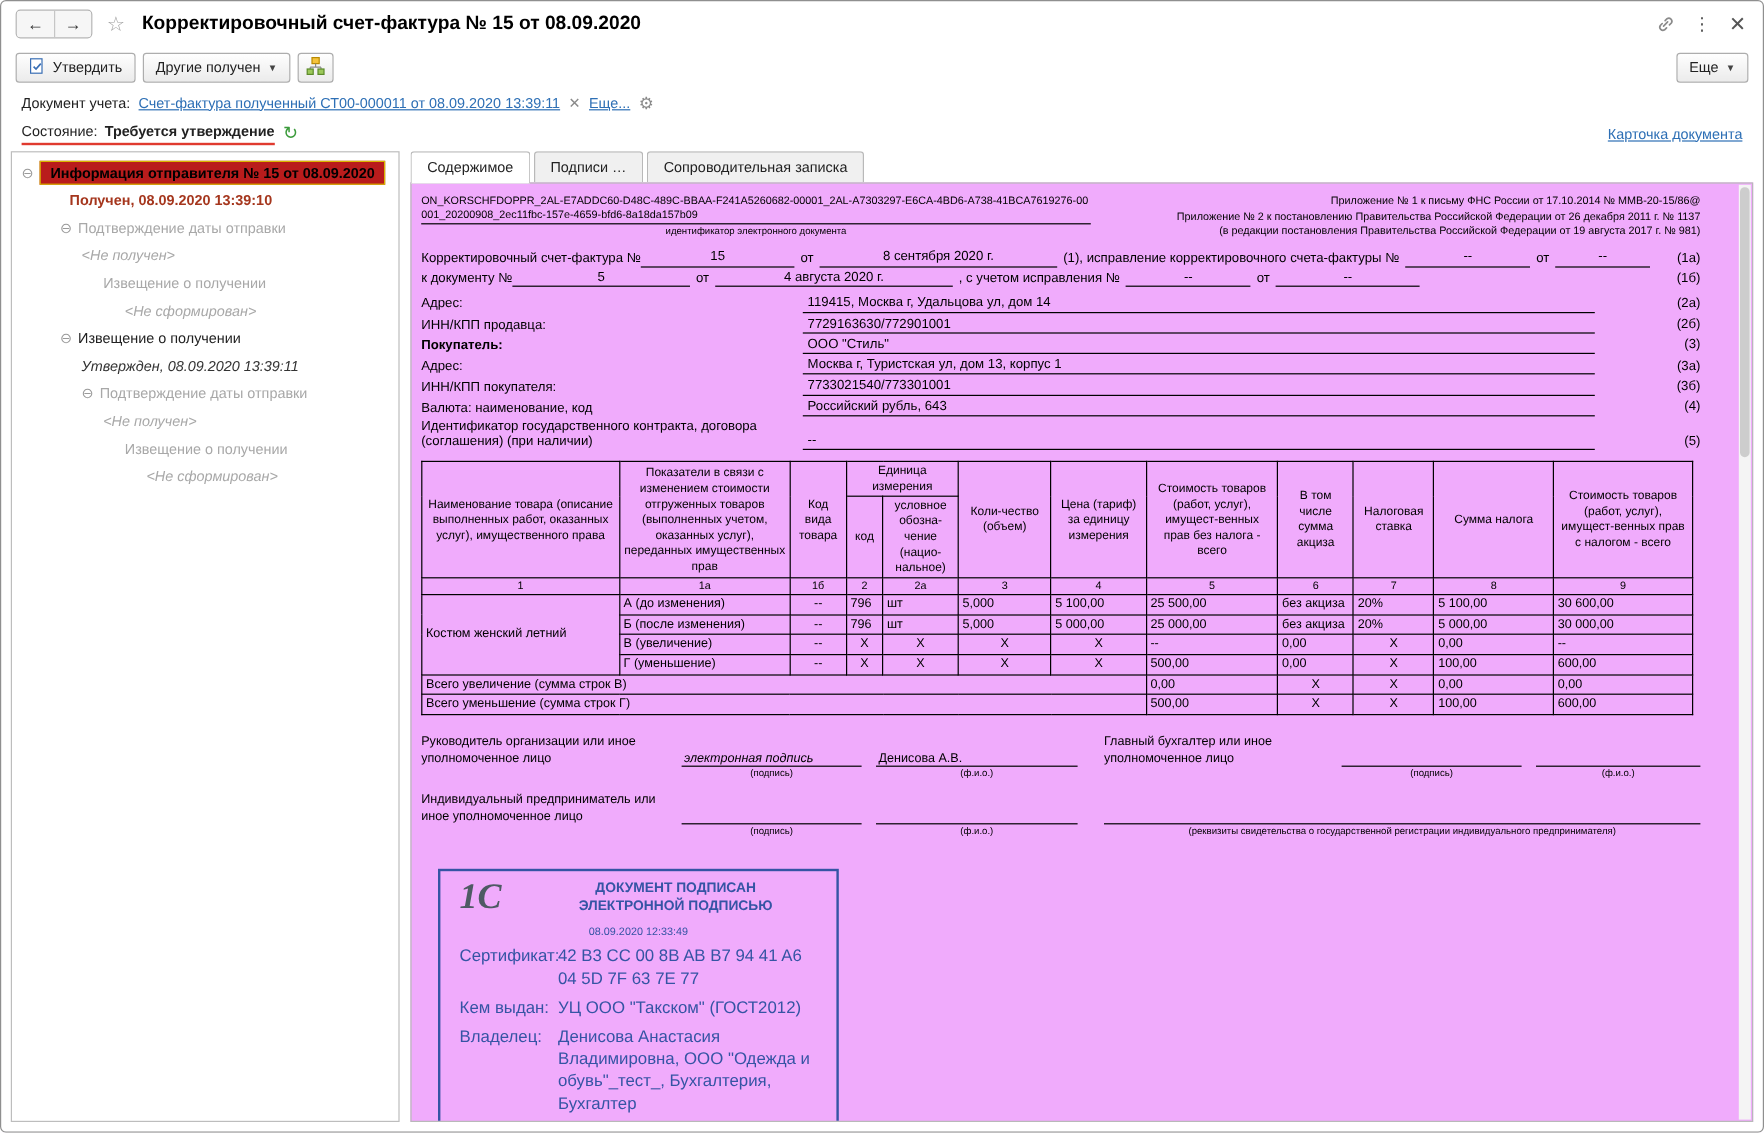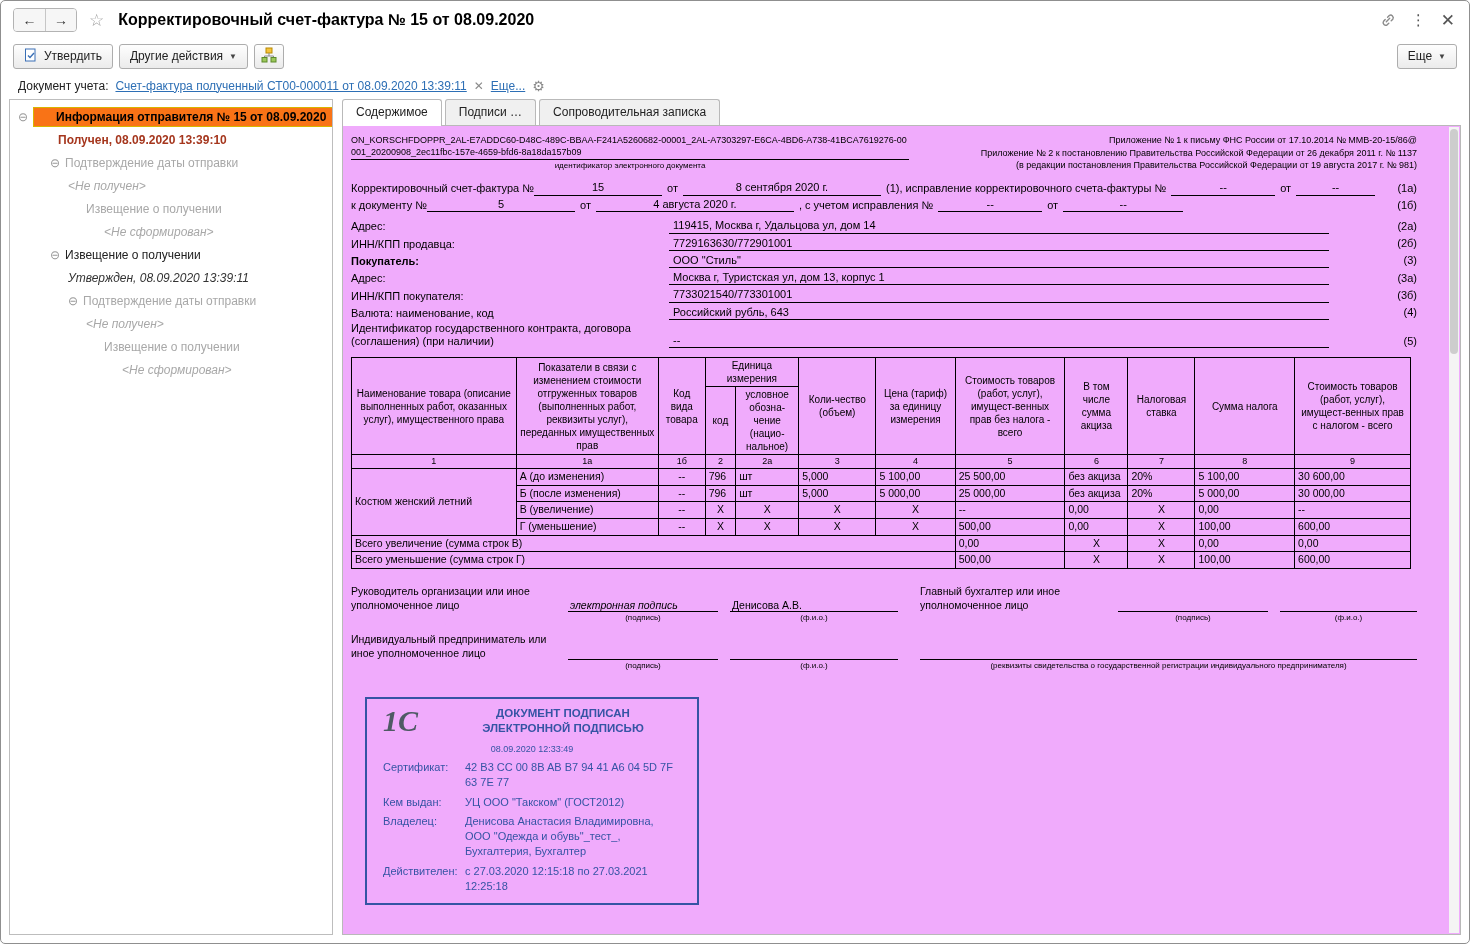--- a/index.html
+++ b/index.html
@@ -40,21 +40,21 @@
   .status-group{display:inline-flex;gap:6px;border-bottom:2px solid #e03a2f;padding-bottom:3px;align-items:baseline}
   .status-value{font-weight:bold}
   .refresh{color:#3c9b3c;font-size:15px;cursor:pointer;line-height:1}
   .card-link{margin-left:auto}
 
   
   .main{flex:1;display:flex;gap:9px;padding:1px 8px 8px 8px;min-height:0}
   .tree{width:324px;flex:0 0 324px;border:1px solid #bdbdbd;background:#fff;padding:5px 0;font-size:12px;overflow:hidden}
   .titem{display:flex;align-items:center;height:23px;cursor:pointer;white-space:nowrap}
   .exp{color:#9a9a9a;font-size:12px;margin-right:5px;cursor:pointer}
-  .sel{background:#f97316;border:1px solid #d8b500;font-weight:bold;color:#000;padding:2px 22px}
+  .sel{background:#b91c1c;border:1px solid #d8b500;font-weight:bold;color:#000;padding:2px 8px}
   .t-received{font-weight:bold;color:#a5361d}
   .t-gray{color:#a8a8a8}
   .t-grayit{color:#a8a8a8;font-style:italic}
   .t-it{font-style:italic;color:#333}
 
   .rightpane{flex:1;display:flex;flex-direction:column;min-width:0}
   .tabbar{display:flex;gap:3px;flex:0 0 26px}
   .tab{border:1px solid #b9b9b9;border-bottom:none;border-radius:3px 3px 0 0;background:#f0f0f0;
     padding:5px 13px 4px;font-size:12px;color:#222;cursor:pointer;white-space:nowrap}
   .tab.active{background:#fff;position:relative;z-index:2;margin-bottom:-1px;padding-bottom:5px}
@@ -97,21 +97,21 @@
   .sigcol .line{border-bottom:1px solid #000;min-height:13px;text-align:left;padding:0 2px;line-height:1.2}
   .italic{font-style:italic}
   .sigcap{font-size:8px;text-align:center;margin-top:1px;line-height:1.2}
 
   .stamp{margin:26px 0 10px 14px;width:334px;border:2px solid #3554a4;color:#3554a4;padding:7px 16px 9px}
   .stamp-head{display:flex;align-items:center}
   .logo1c{width:62px;font-size:30px;font-weight:bold;font-style:italic;color:#4e5a64;
     font-family:"Liberation Serif",serif;line-height:1}
   .stamp-title{flex:1;text-align:center;font-weight:bold;font-size:11.5px;line-height:1.35}
   .stamp-dt{text-align:center;font-size:9px;margin-top:7px}
-  .stamp-row{display:flex;font-size:11px;margin-top:5px;line-height:1.35}
+  .stamp-row{display:flex;font-size:14px;margin-top:5px;line-height:1.35}
   .stamp-row .sl{width:82px;flex:0 0 82px}
   .stamp-row .sv{flex:1}
 </style>
 </head>
 <body>
 
 <div class="window">
 
   <div class="titlebar">
     <div class="navgroup">
@@ -135,21 +135,21 @@
     <button class="btn">
       <span>
         <svg width="14" height="14" viewBox="0 0 14 14">
             <rect x="1.5" y="1" width="9.5" height="12" fill="#fff" stroke="#3a6fb5"></rect>
             <path d="M4 7.5 l2 2 l4 -4.5" stroke="#3a6fb5" stroke-width="1.4" fill="none"></path>
           </svg>
       </span>
       <span>Утвердить</span>
     </button>
     <button class="btn">
-      <span>Другие действия</span>
+      <span>Другие получен</span>
       <span class="caret">▼</span>
     </button>
     <button class="btn iconbtn">
       <span>
         <svg width="16" height="16" viewBox="0 0 16 16">
             <rect x="5" y="1" width="6" height="5" fill="#f5c33c" stroke="#b98a00"></rect>
             <path d="M8 6 v3 M3.5 9 h9 M3.5 9 v1.5 M12.5 9 v1.5" stroke="#8a8a8a" fill="none"></path>
             <rect x="1" y="10.5" width="5" height="4.5" fill="#9cc85a" stroke="#5c8a2a"></rect>
             <rect x="10" y="10.5" width="5" height="4.5" fill="#9cc85a" stroke="#5c8a2a"></rect>
           </svg>
@@ -163,20 +163,28 @@
   </div>
 
   <div class="docrow">
     <span>Документ учета:</span>
     <a class="link">Счет-фактура полученный СТ00-000011 от 08.09.2020 13:39:11</a>
     <span class="small-x">✕</span>
     <a class="link">Еще...</a>
     <span class="gear">⚙</span>
   </div>
 
+  <div class="statusrow">
+    <span class="status-group">
+      <span>Состояние:</span>
+      <span class="status-value">Требуется утверждение</span>
+    </span>
+    <span class="refresh">↻</span>
+    <a class="link card-link">Карточка документа</a>
+  </div>
 
   <div class="main">
 
     <div class="tree">
       <div class="titem" style="padding-left:8px">
         <span class="exp">⊖</span>
         <span class="sel">Информация отправителя № 15 от 08.09.2020</span>
       </div>
       <div class="titem" style="padding-left:48px">
         <span class="t-received">Получен, 08.09.2020 13:39:10</span>
@@ -312,21 +320,21 @@
                 <col style="width:78px">
                 <col style="width:108px">
               <col style="width:62px">
                 <col style="width:66px">
                 <col style="width:98px">
                 <col style="width:114px">
             </colgroup>
             <tbody>
               <tr>
                 <th rowspan="2">Наименование товара (описание выполненных работ, оказанных услуг), имущественного права</th>
-                <th rowspan="2">Показатели в связи с изменением стоимости отгруженных товаров (выполненных работ, реквизиты услуг), переданных имущественных прав</th>
+                <th rowspan="2">Показатели в связи с изменением стоимости отгруженных товаров (выполненных учетом, оказанных услуг), переданных имущественных прав</th>
                 <th rowspan="2">Код вида товара</th>
                 <th colspan="2">Единица измерения</th>
                 <th rowspan="2">Коли-чество (объем)</th>
                 <th rowspan="2">Цена (тариф) за единицу измерения</th>
                 <th rowspan="2">Стоимость товаров (работ, услуг), имущест-венных прав без налога - всего</th>
                 <th rowspan="2">В том числе сумма акциза</th>
                 <th rowspan="2">Налоговая ставка</th>
                 <th rowspan="2">Сумма налога</th>
                 <th rowspan="2">Стоимость товаров (работ, услуг), имущест-венных прав с налогом - всего</th>
               </tr>

